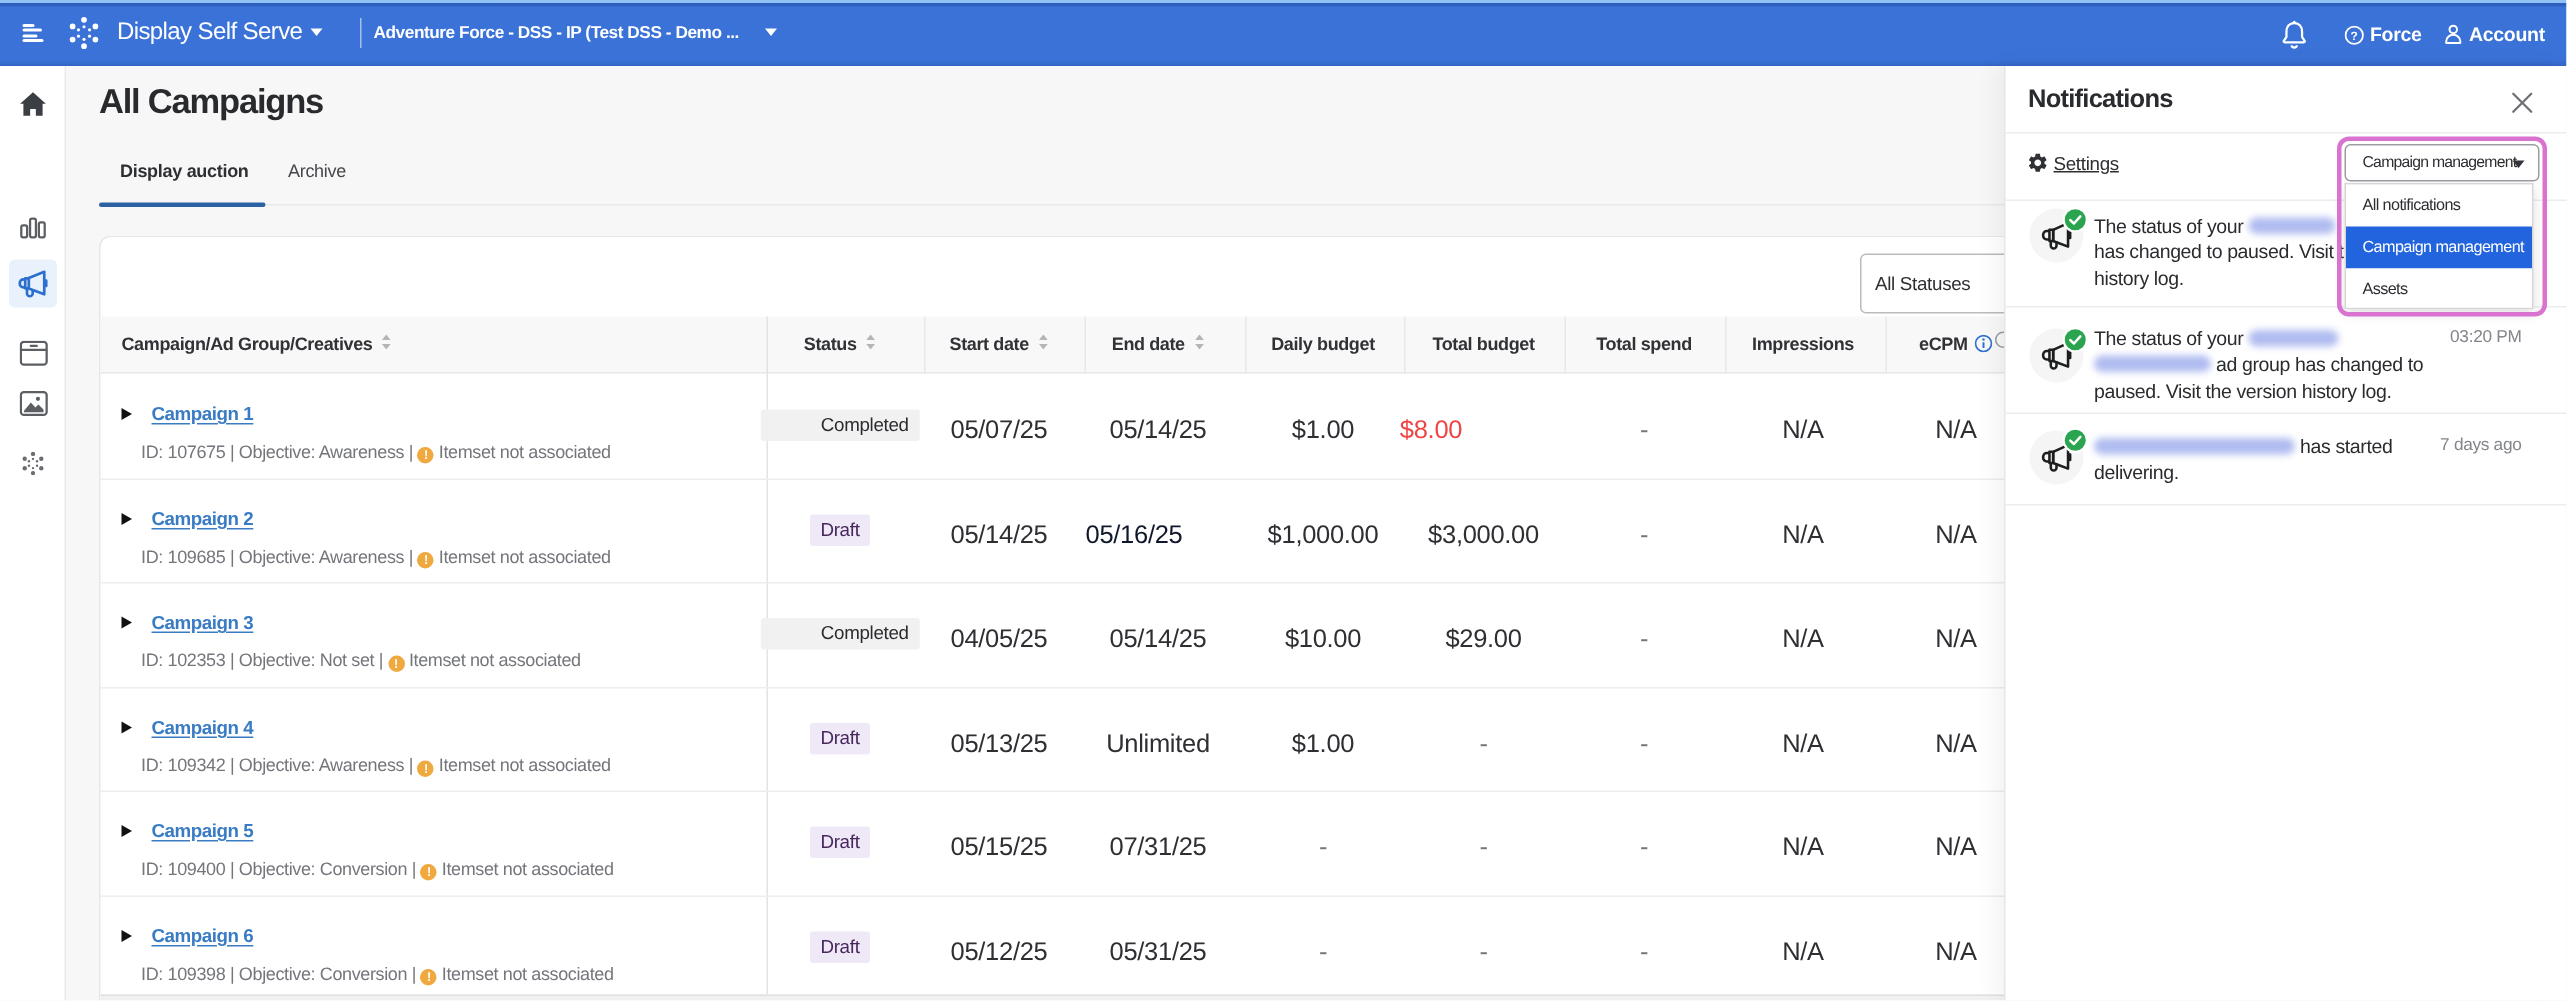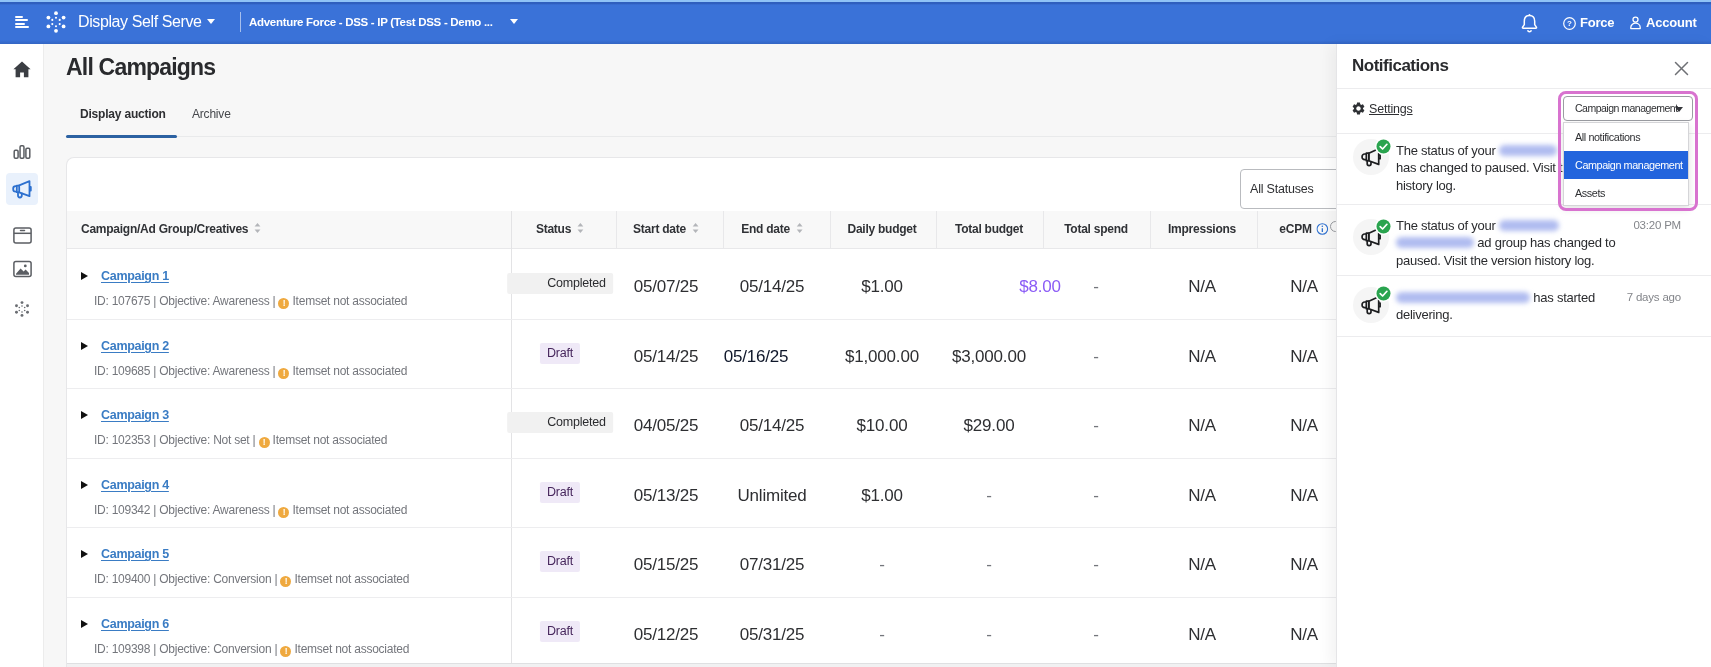--- a/index.html
+++ b/index.html
@@ -207,21 +207,21 @@
 <div class="hsep" style="left:1149.8px"></div>
 <div class="hsep" style="left:1257px"></div>
 <div class="abs" style="left:1330px;top:221px;width:11px;height:11px;border-radius:50%;border:1.1px solid #9a9ca1"></div>
 <div class="tri" style="left:81px;top:272px"></div>
 <div class="camp" style="left:101px;top:269px">Campaign 1</div>
 <div class="idline" style="left:94px;top:294px">ID: 107675 | Objective: Awareness | <span class="warn">!</span> Itemset not associated</div>
 <div class="badge bcomp" style="left:560px;top:273px">Completed</div>
 <div class="cell" style="left:666px;top:277px;color:#2e2f32">05/07/25</div>
 <div class="cell" style="left:772px;top:277px;color:#2e2f32">05/14/25</div>
 <div class="cell" style="left:882px;top:277px;color:#2e2f32">$1.00</div>
-<div class="cell" style="left:1040px;top:277px;color:#8b5cf6">$8.00</div>
+<div class="cell" style="left:954px;top:277px;color:#ef4444">$8.00</div>
 <div class="cell" style="left:1096px;top:277px;color:#74767c">-</div>
 <div class="cell" style="left:1202px;top:277px;color:#2e2f32">N/A</div>
 <div class="cell" style="left:1304px;top:277px;color:#2e2f32">N/A</div>
 <div class="tri" style="left:81px;top:341.5px"></div>
 <div class="camp" style="left:101px;top:338.5px">Campaign 2</div>
 <div class="idline" style="left:94px;top:363.5px">ID: 109685 | Objective: Awareness | <span class="warn">!</span> Itemset not associated</div>
 <div class="badge bdraft" style="left:560px;top:342.5px">Draft</div>
 <div class="cell" style="left:666px;top:346.5px;color:#2e2f32">05/14/25</div>
 <div class="cell" style="left:756px;top:346.5px;color:#0f172a">05/16/25</div>
 <div class="cell" style="left:882px;top:346.5px;color:#2e2f32">$1,000.00</div>

